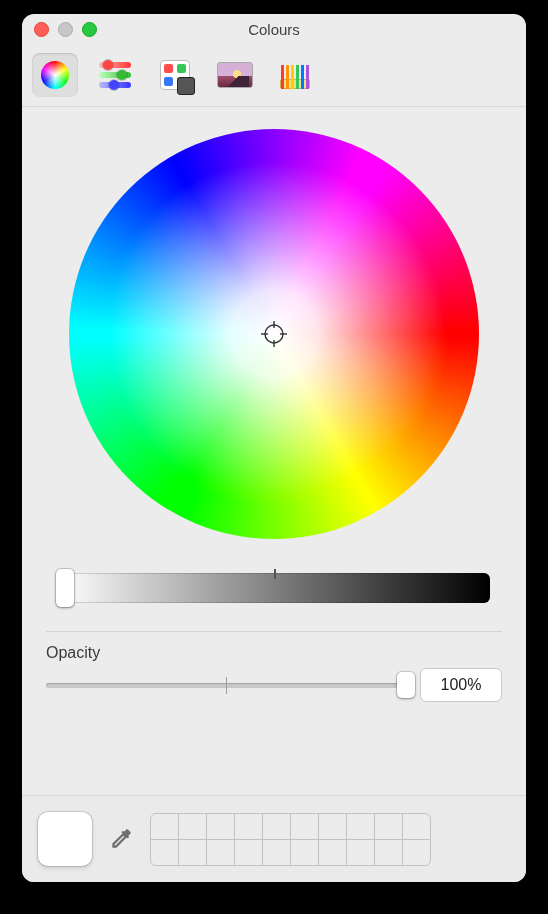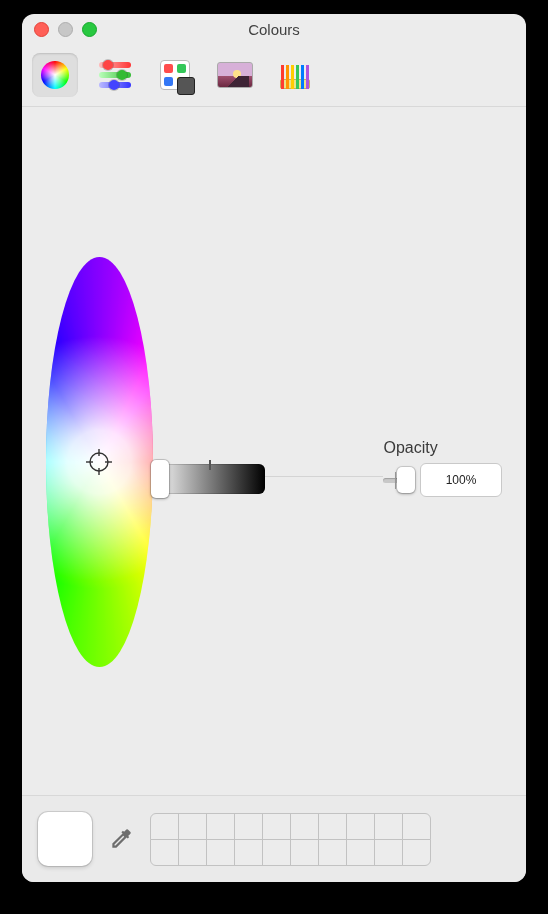--- a/index.html
+++ b/index.html
@@ -57,21 +57,21 @@
   .pencils-icon{width:30px;height:28px;display:flex;align-items:flex-end;justify-content:center;gap:2px;position:relative;}
   .pencils-icon::after{content:"";position:absolute;left:0;right:0;bottom:0;height:8px;background:#ece28a;border:1px solid #c7b05e;border-radius:2px;}
   .pencils-icon i{width:3px;height:24px;position:relative;z-index:1;}
   .pencils-icon i:nth-child(1){background:#ff3b30;}
   .pencils-icon i:nth-child(2){background:#ff9500;}
   .pencils-icon i:nth-child(3){background:#ffcc00;}
   .pencils-icon i:nth-child(4){background:#34c759;}
   .pencils-icon i:nth-child(5){background:#007aff;}
   .pencils-icon i:nth-child(6){background:#af52de;}
   
-  .main{flex:1;padding:22px 24px 0 24px;display:flex;flex-direction:row;align-items:center;}
+  .main{flex:1;padding:22px 24px 0 24px;display:flex;flex-direction:column;align-items:center;}
   .wheel-wrap{width:410px;height:410px;position:relative;}
   .wheel{
     width:100%;height:100%;border-radius:50%;
     background:conic-gradient(from 90deg,
       hsl(0 100% 50%), hsl(30 100% 50%), hsl(60 100% 50%), hsl(90 100% 50%),
       hsl(120 100% 50%), hsl(150 100% 50%), hsl(180 100% 50%), hsl(210 100% 50%),
       hsl(240 100% 50%), hsl(270 100% 50%), hsl(300 100% 50%), hsl(330 100% 50%),
       hsl(360 100% 50%));
     position:relative;filter:saturate(1.1);
   }
@@ -90,21 +90,21 @@
     position:absolute;left:-2px;top:-4px;width:18px;height:38px;border-radius:5px;background:#fff;
     box-shadow:0 1px 3px rgba(0,0,0,0.35),0 0 0 1px rgba(0,0,0,0.15);}
   .divider{width:100%;height:1px;background:#d4d4d4;margin-top:28px;}
   
   .opacity-section{width:100%;margin-top:12px;}
   .op-label{font-size:16px;color:#3a3a3a;}
   .op-row{display:flex;align-items:center;gap:14px;margin-top:6px;}
   .op-track{flex:1;height:5px;background:#c8c8c8;border-radius:3px;position:relative;box-shadow:inset 0 1px 1px rgba(0,0,0,0.2);}
   .op-track .tick{position:absolute;left:50%;top:-6px;width:1px;height:17px;background:#9d9d9d;}
   .op-thumb{position:absolute;right:0;top:50%;transform:translate(50%,-50%);width:18px;height:26px;border-radius:5px;background:#fff;box-shadow:0 1px 3px rgba(0,0,0,0.35),0 0 0 1px rgba(0,0,0,0.12);}
-  .op-input{width:76px;height:30px;border:1px solid #c9c9c9;border-radius:6px;background:#fff;font-size:12px;text-align:center;color:#222;}
+  .op-input{width:76px;height:30px;border:1px solid #c9c9c9;border-radius:6px;background:#fff;font-size:16px;text-align:center;color:#222;}
   
   .footer{height:86px;border-top:1px solid #d8d8d8;background:#eaeaea;display:flex;align-items:center;padding:0 16px;gap:14px;}
   .current-swatch{width:54px;height:54px;border-radius:10px;background:#fff;box-shadow:0 0 0 1px rgba(0,0,0,0.12),0 2px 4px rgba(0,0,0,0.15);}
   .eyedropper{width:30px;height:30px;display:flex;align-items:center;justify-content:center;}
   .swatch-grid{display:grid;grid-template-columns:repeat(10,28px);grid-template-rows:repeat(2,26px);gap:0;}
   .swatch{border:1px solid #c2c2c2;margin:-0.5px;background:#ececec;}
   .swatch:first-child{border-top-left-radius:6px;}
   .swatch:nth-child(10){border-top-right-radius:6px;}
   .swatch:nth-child(11){border-bottom-left-radius:6px;}
   .swatch:last-child{border-bottom-right-radius:6px;}

